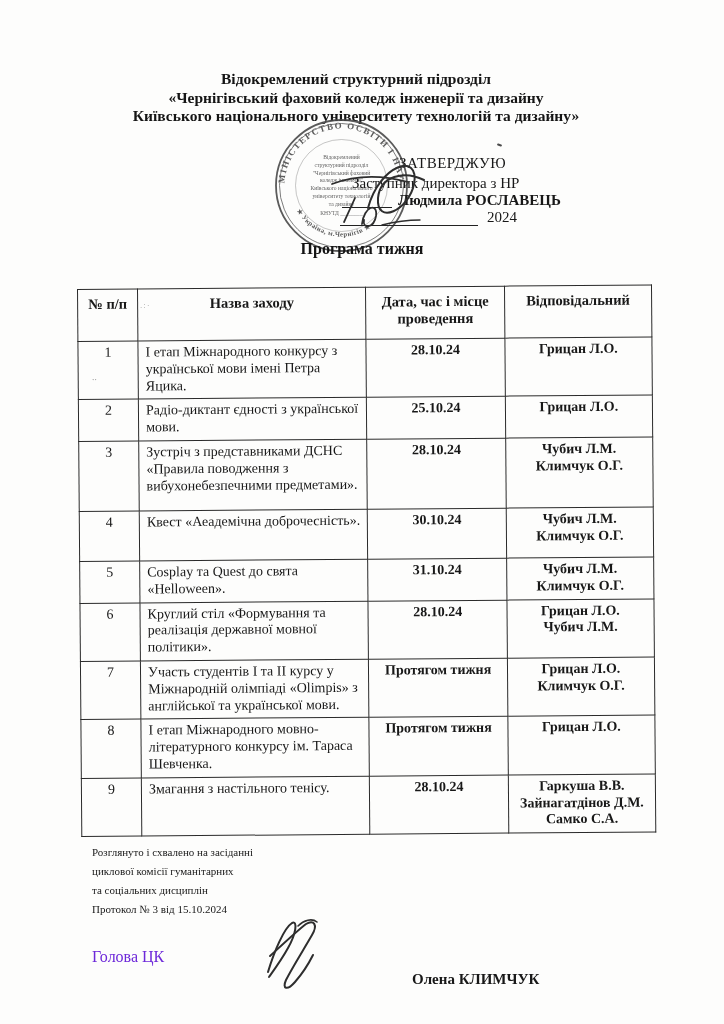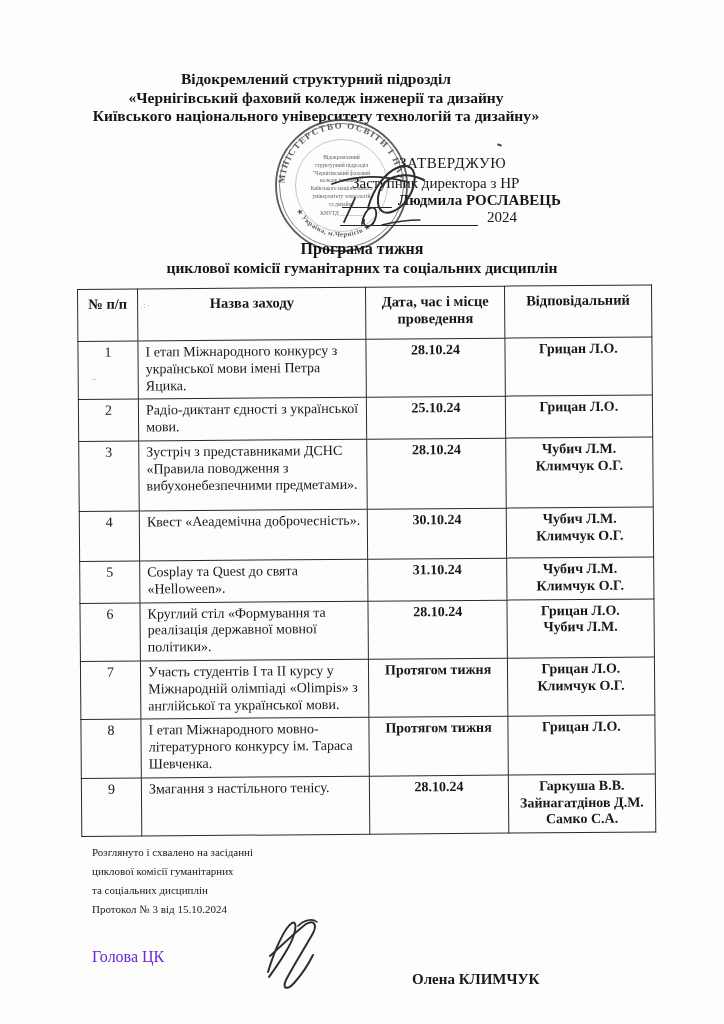--- a/index.html
+++ b/index.html
@@ -14,20 +14,21 @@
     background:#fdfdfc;
     color:#1c1c1c;
   }
   .abs { position:absolute; }
 
   
   .doc-header {
     position:absolute; top:70px; left:0; width:632px;
     text-align:center; font-weight:bold; font-size:15.5px; line-height:18.5px;
     color:#151515;
+    padding-left:40px;
   }
 
   
   .stamp { position:absolute; left:273px; top:117px; width:137px; height:137px; opacity:.88; }
   .stamp svg { display:block; }
 
   
   .approve-line { position:absolute; font-size:15px; color:#181818; white-space:nowrap; }
   .u-line { position:absolute; border-bottom:1.4px solid #222; }
 
@@ -122,21 +123,20 @@
 
   <svg class="abs" style="left:328px; top:150px;" width="170" height="95" viewBox="0 0 170 95">
     <path class="ink" stroke-width="2" d="M 40 58 C 52 14 92 2 86 34 C 81 60 48 76 50 48 C 52 26 76 20 96 30"></path>
     <path class="ink" stroke-width="1.8" d="M 4 34 C 30 24 58 26 80 32"></path>
     <path class="ink" stroke-width="1.8" d="M 16 72 L 27 48"></path>
     <path class="ink" stroke-width="1.8" d="M 34 74 C 36 56 50 52 48 66 C 46 78 34 80 36 70"></path>
     <path class="ink" stroke-width="1.4" d="M 54 75 C 66 72 80 70 92 70"></path>
   </svg>
 
   <div class="title-1">Програма тижня</div>
-  <div class="title-2">циклової комісії гуманітарних та соціальних дисциплін</div>
 
   <table class="program-table">
     <tbody>
         <tr style="height:52px;">
       <th class="col-num">№ п/п</th>
       <th class="col-name">Назва заходу</th>
       <th class="col-date">Дата, час і місце проведення</th>
       <th class="col-resp">Відповідальний</th>
     </tr>
     <tr style="height:56px;">

